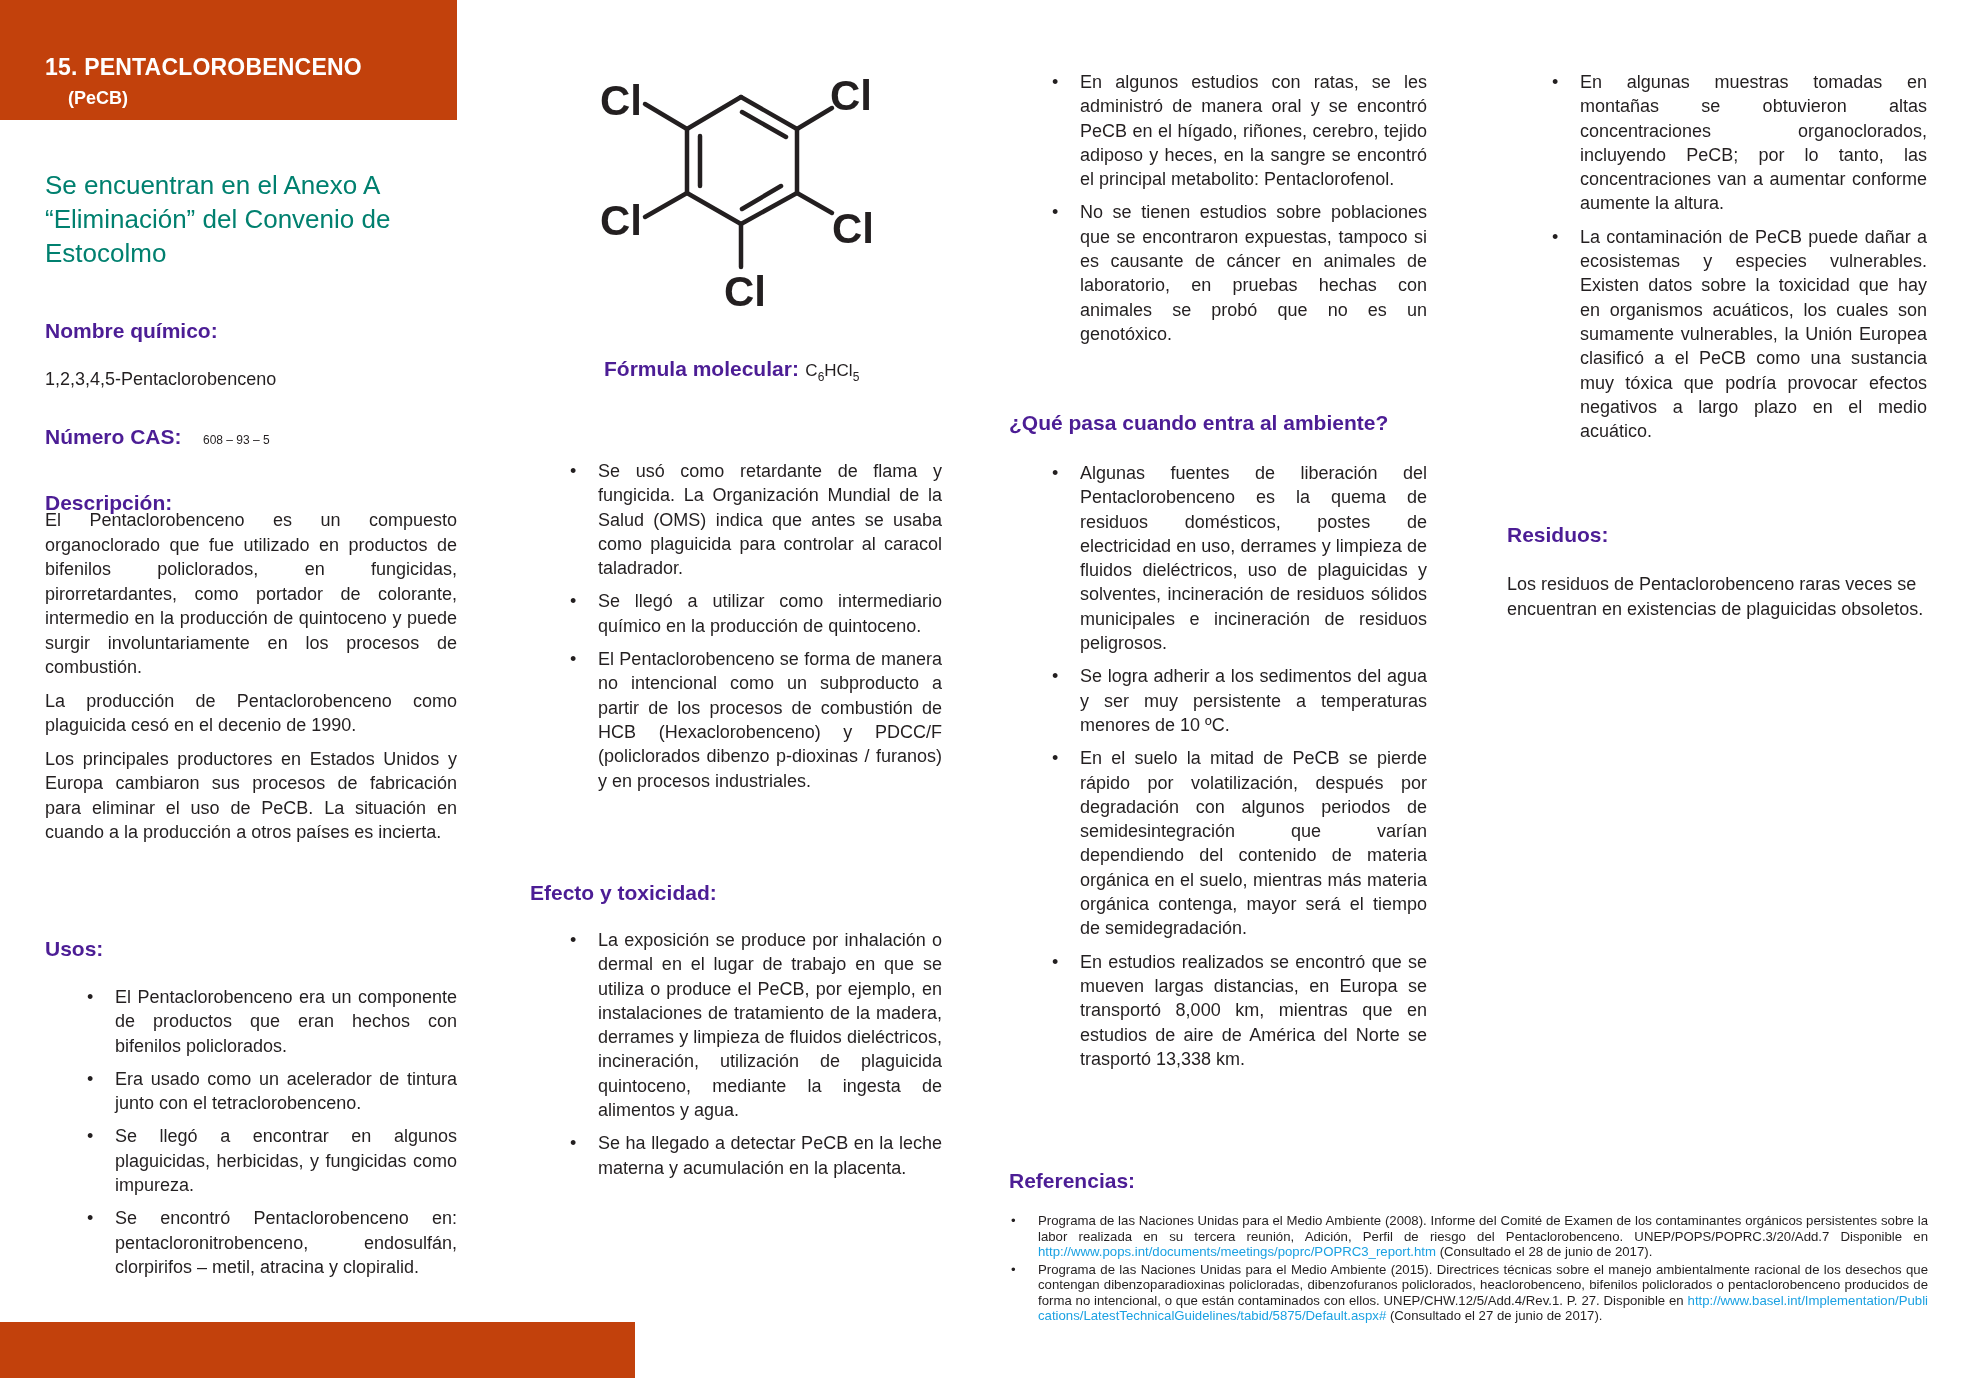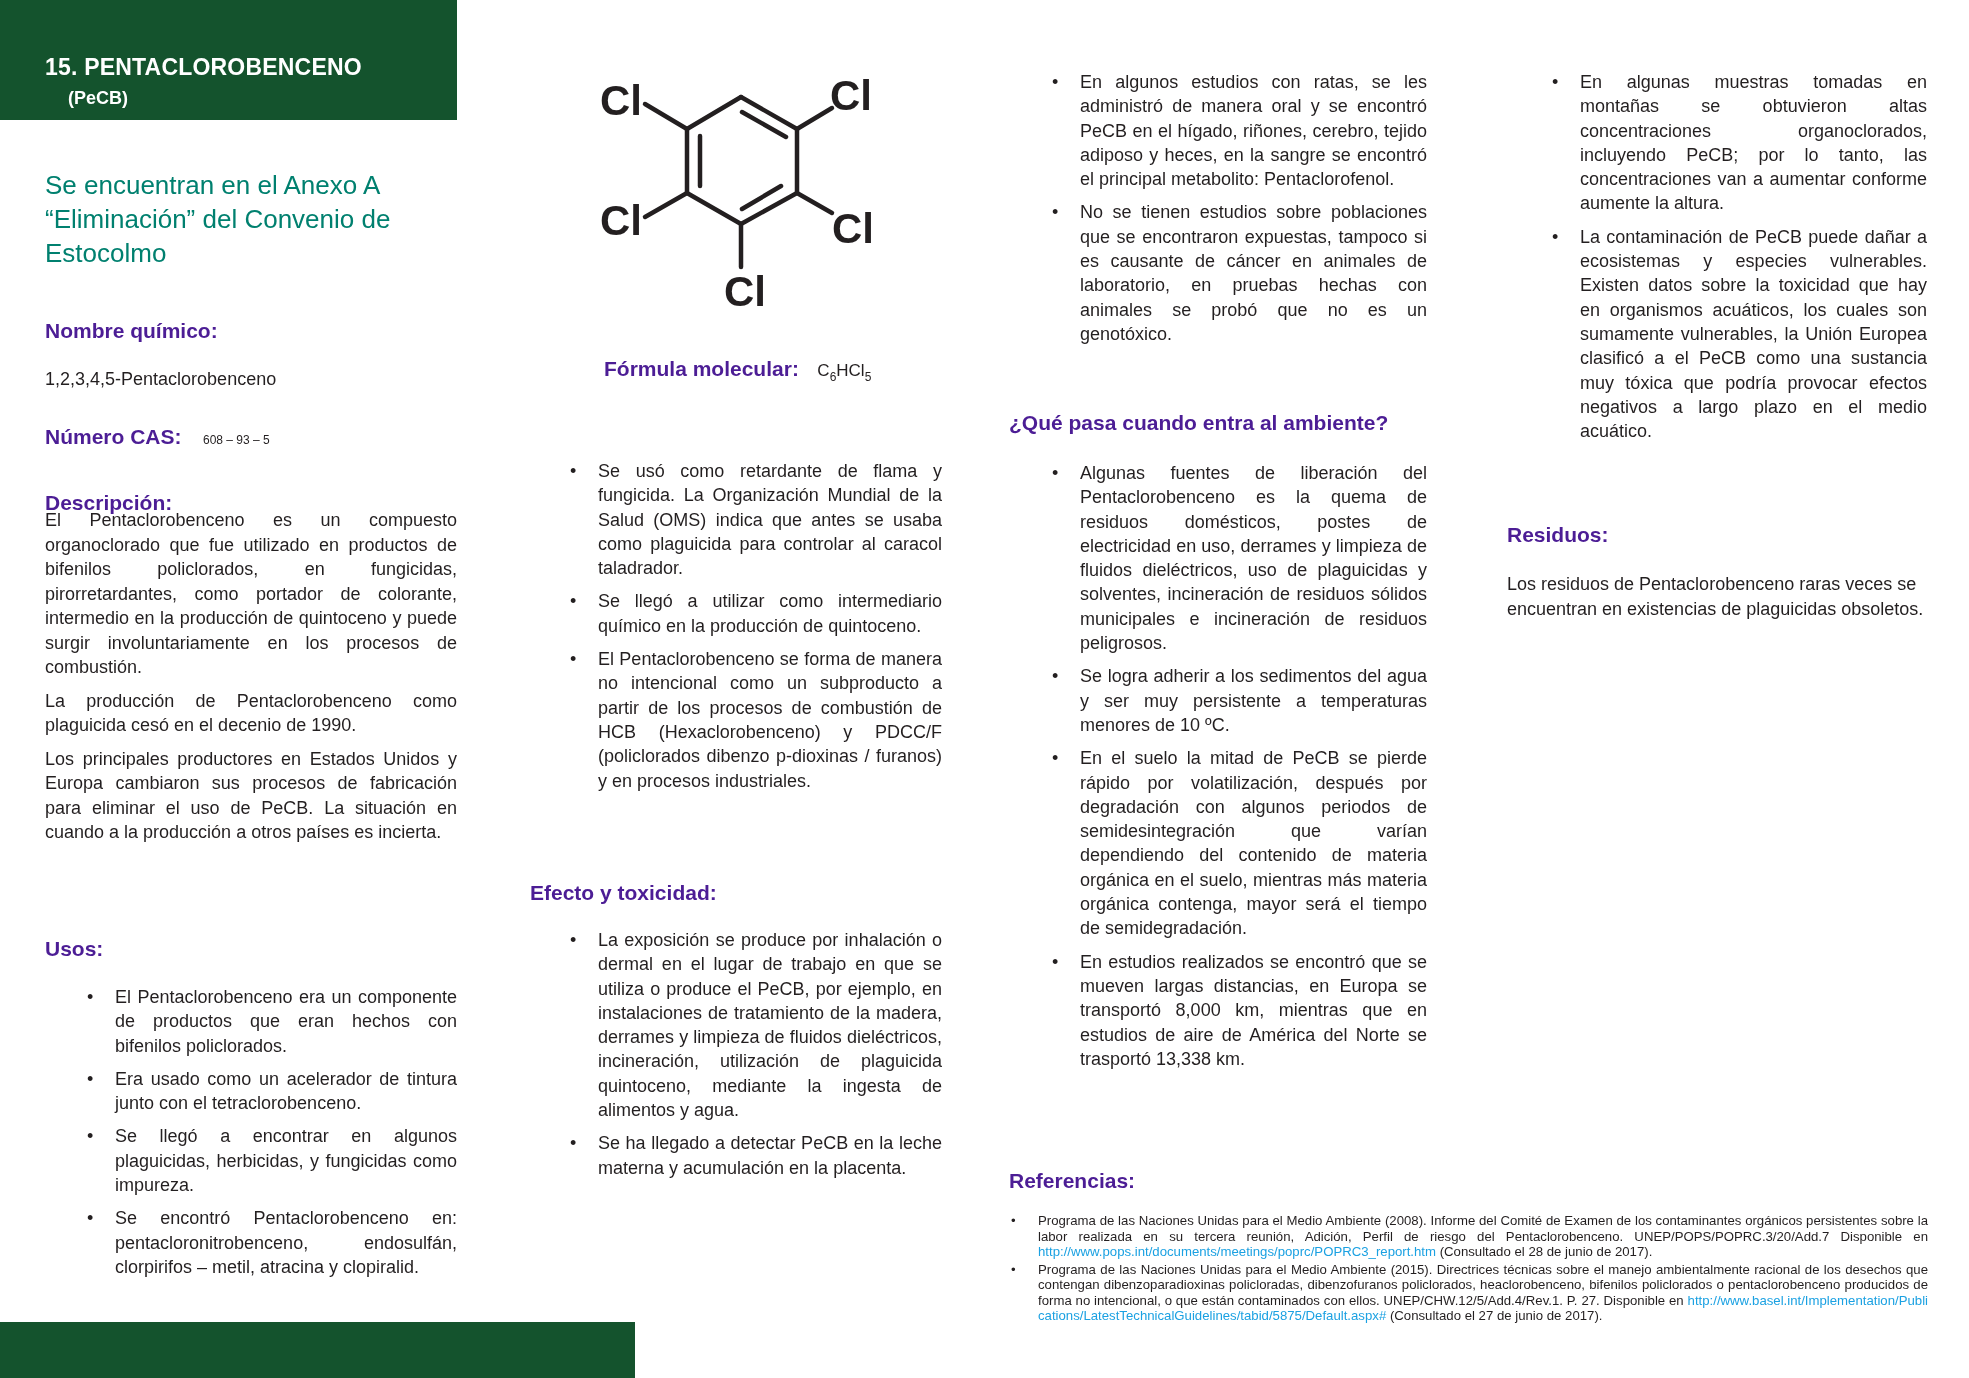--- a/index.html
+++ b/index.html
@@ -2,21 +2,21 @@
 <html><head>
 <meta charset="utf-8">
 <style>
   html, body { margin: 0; padding: 0; background: #ffffff; }
   body {
     width: 1969px; height: 1378px; position: relative; overflow: hidden;
     font-family: "Liberation Sans", "DejaVu Sans", sans-serif;
     color: #231f20;
   }
   .band {
-    position: absolute; background: #14532d; color: #ffffff;
+    position: absolute; background: #c2410c; color: #ffffff;
   }
   #header-band { left: 0; top: 0; width: 457px; height: 120px; }
   #header-title {
     position: absolute; left: 45px; top: 54px;
     font-size: 23px; font-weight: bold; letter-spacing: 0.2px;
   }
   #header-sub {
     position: absolute; left: 68px; top: 88px;
     font-size: 18px; font-weight: bold;
   }
@@ -116,21 +116,21 @@
     <text x="40" y="75">Cl</text>
     <text x="270" y="70">Cl</text>
     <text x="40" y="195">Cl</text>
     <text x="272" y="203">Cl</text>
     <text x="164" y="266">Cl</text>
   </g>
 </svg>
 
 <div class="abs" style="left:604px; top:356px; white-space:nowrap;">
   <span class="h-sec">Fórmula molecular:</span>
-  <span style="font-size:17px; margin-left:14px;"><span>C</span><span class="formula-sub">6</span><span>HCl</span><span class="formula-sub">5</span></span>
+  <span style="font-size:17px; margin-left:2px;"><span>C</span><span class="formula-sub">6</span><span>HCl</span><span class="formula-sub">5</span></span>
 </div>
 
 <ul id="col2" class="abs blt" style="top:459px;">
   <li><span class="dot">•</span><span>Se usó como retardante de flama y fungicida. La Organización Mundial de la Salud (OMS) indica que antes se usaba como plaguicida para controlar al caracol taladrador.</span></li>
   <li><span class="dot">•</span><span>Se llegó a utilizar como intermediario químico en la producción de quintoceno.</span></li>
   <li><span class="dot">•</span><span>El Pentaclorobenceno se forma de manera no intencional como un subproducto a partir de los procesos de combustión de HCB (Hexaclorobenceno) y PDCC/F (policlorados dibenzo p-dioxinas / furanos) y en procesos industriales.</span></li>
 </ul>
 
 <div class="abs h-sec" style="left:530px; top:880px;">Efecto y toxicidad:</div>
 <ul class="abs blt" style="left:570px; top:928px; width:372px;">

